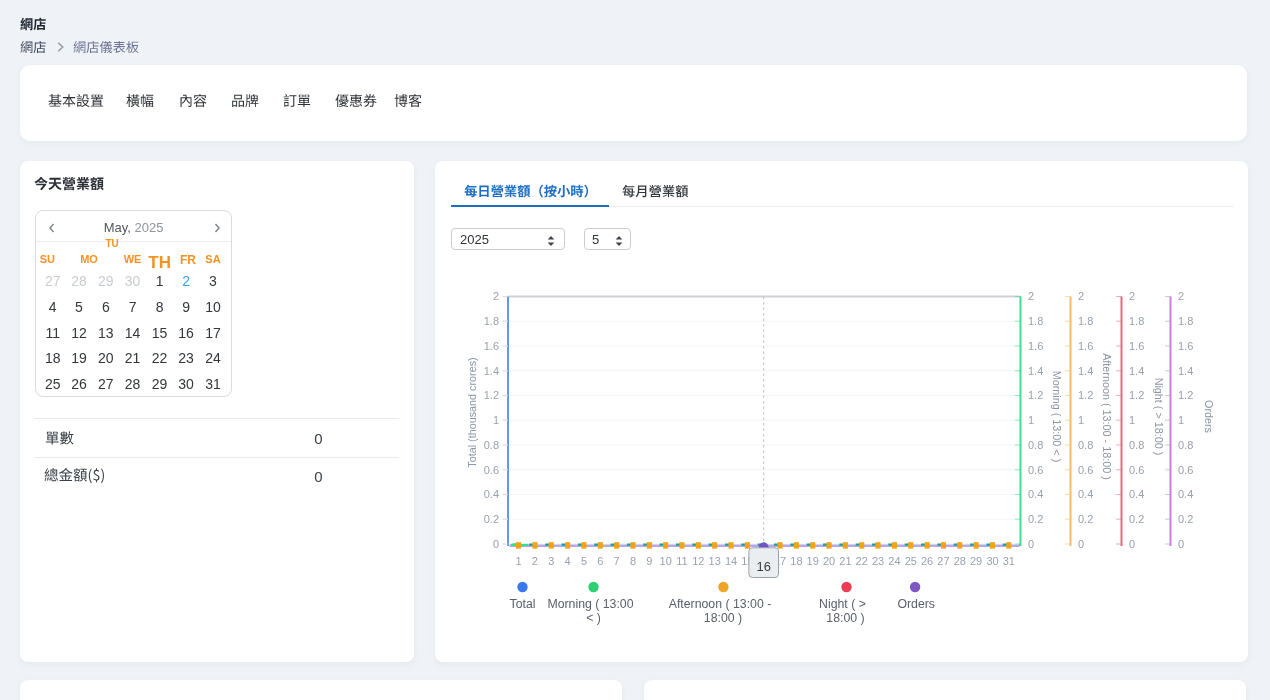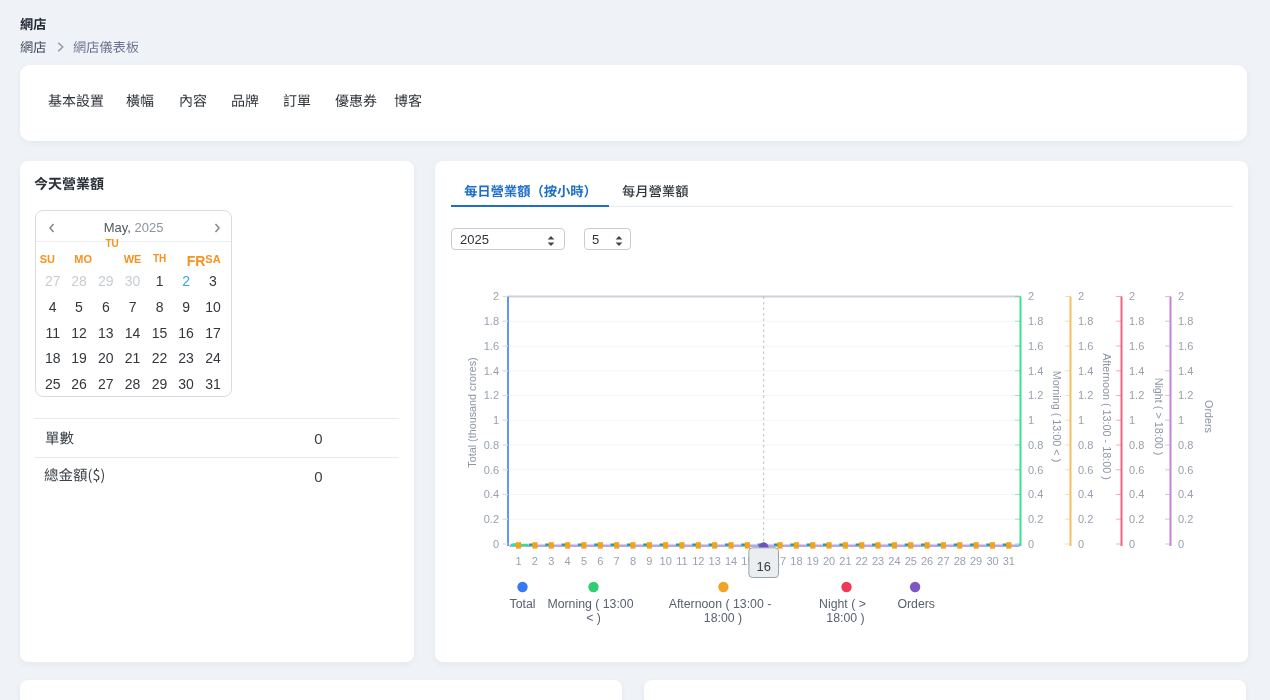--- a/index.html
+++ b/index.html
@@ -47,25 +47,25 @@
 <div class="abs" style="left:35px;top:210px;width:197px;height:187px;background:#fff;border:1px solid #d8dce1;border-radius:8px"></div>
 <div class="abs" style="left:36px;top:211px;width:195px;height:31px;border-bottom:1px solid #eceff2"></div>
 <svg class="abs" style="left:47px;top:222px" width="10" height="12" viewBox="0 0 10 12">
     <path d="M6.5 2 L3 6 L6.5 10" fill="none" stroke="#7c828a" stroke-width="1.4"></path>
   </svg>
 <svg class="abs" style="left:212px;top:222px" width="10" height="12" viewBox="0 0 10 12">
     <path d="M3.5 2 L7 6 L3.5 10" fill="none" stroke="#7c828a" stroke-width="1.4"></path>
   </svg>
 <div class="abs" style="left:36px;top:220px;width:195px;text-align:center;font-size:13px;color:#54585e">May, <span style="color:#8e959d;font-weight:normal">2025</span></div>
 <div class="abs" style="left:39.7px;top:253px;width:26px;font-size:11px;font-weight:bold;color:#f6921e">SU</div>
-<div class="abs" style="left:66.0px;top:253px;width:26px;text-align:right;font-size:11px;font-weight:bold;color:#f6921e">MO</div>
+<div class="abs" style="left:76px;top:253px;width:26px;text-align:center;font-size:11px;font-weight:bold;color:#f6921e">MO</div>
 <div class="abs" style="left:92.8px;top:238px;width:26px;text-align:right;font-size:10px;font-weight:bold;color:#f6921e">TU</div>
 <div class="abs" style="left:119.6px;top:253px;width:26px;text-align:center;font-size:11px;font-weight:bold;color:#f6921e">WE</div>
-<div class="abs" style="left:146.6px;top:253px;width:26px;text-align:center;font-size:10px;font-weight:bold;color:#f6921e">TH</div>
-<div class="abs" style="left:183px;top:253px;width:26px;text-align:center;font-size:14px;font-weight:bold;color:#f6921e">FR</div>
+<div class="abs" style="left:146.6px;top:253px;width:26px;text-align:center;font-size:17px;font-weight:bold;color:#f6921e">TH</div>
+<div class="abs" style="left:175px;top:253px;width:26px;text-align:center;font-size:12px;font-weight:bold;color:#f6921e">FR</div>
 <div class="abs" style="left:200.0px;top:253px;width:26px;text-align:center;font-size:11px;font-weight:bold;color:#f6921e">SA</div>
 <div class="abs" style="left:39.7px;top:273.1px;width:26px;text-align:center;font-size:14px;color:#c9cdd2">27</div>
 <div class="abs" style="left:66.0px;top:273.1px;width:26px;text-align:center;font-size:14px;color:#c9cdd2">28</div>
 <div class="abs" style="left:92.8px;top:273.1px;width:26px;text-align:center;font-size:14px;color:#c9cdd2">29</div>
 <div class="abs" style="left:119.6px;top:273.1px;width:26px;text-align:center;font-size:14px;color:#c9cdd2">30</div>
 <div class="abs" style="left:146.6px;top:273.1px;width:26px;text-align:center;font-size:14px;color:#33373c">1</div>
 <div class="abs" style="left:173.1px;top:273.1px;width:26px;text-align:center;font-size:14px;color:#39a3e4">2</div>
 <div class="abs" style="left:200.0px;top:273.1px;width:26px;text-align:center;font-size:14px;color:#33373c">3</div>
 <div class="abs" style="left:39.7px;top:299.0px;width:26px;text-align:center;font-size:14px;color:#33373c">4</div>
 <div class="abs" style="left:66.0px;top:299.0px;width:26px;text-align:center;font-size:14px;color:#33373c">5</div>

